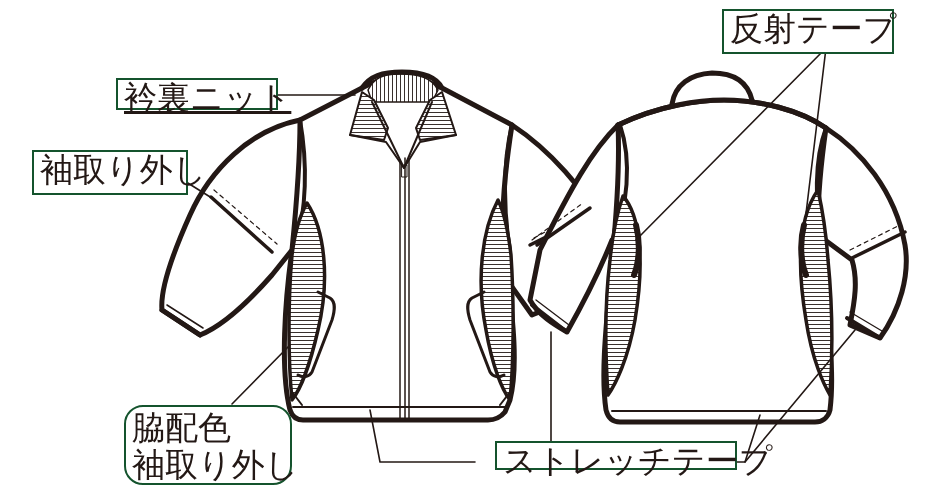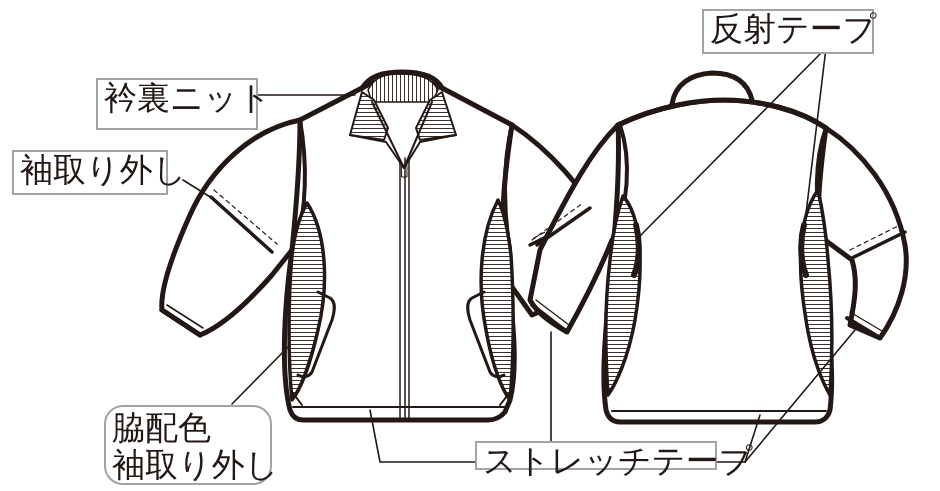--- a/index.html
+++ b/index.html
@@ -1,22 +1,22 @@
 <!DOCTYPE html>
 <html><head>
   <meta charset="utf-8">
   <style>
     html, body { margin: 0; padding: 0; background: #ffffff; }
     body { width: 940px; height: 491px; overflow: hidden; position: relative;
            font-family: "DejaVu Sans", "Liberation Sans", sans-serif; }
     #stage { position: absolute; left: 0; top: 0; width: 940px; height: 491px; }
     .label-box {
-      position: absolute; background: #ffffff; border: 2px solid #a3a3a3;
+      position: absolute; background: #ffffff; border: 2px solid #14532d;
       color: #231815; box-sizing: border-box; white-space: nowrap;
-      font-size: 33px; line-height: 36px; padding: 0 6px; letter-spacing: 0px;
+      font-size: 33px; line-height: 36px; padding: 0 6px; letter-spacing: 0px; margin-left: 20px;
     }
     .label-box.two-line { line-height: 37px; padding: 2px 6px; border-radius: 19px; }
     .label-box span { display: block; }
   </style>
 </head>
 <body>
 
 <div id="stage">
   <svg width="940" height="491" viewBox="0 0 940 491" xmlns="http://www.w3.org/2000/svg">
     <defs>
@@ -117,21 +117,21 @@
 
         <path d="M370,410 L380,462 L475,462"></path>
         <path d="M551,332 L551,444"></path>
         <path d="M715,462 L745,462 L760,415"></path>
         <path d="M745,462 L855,330"></path>
       </g>
     </g>
   </svg>
 
   
-  <div class="label-box" style="left:96px; top:78px; width:162px; height:52px;">
+  <div class="label-box" style="left:96px; top:78px; width:162px; height:32px;text-decoration:underline;">
     <span>衿裏ニット</span>
   </div>
 
   <div class="label-box" style="left:12px; top:150px; width:156px; height:45px;">
     <span>袖取り外し</span>
   </div>
 
   <div class="label-box" style="left:702px; top:9px; width:172px; height:45px;">
     <span>反射テープ</span>
   </div>

